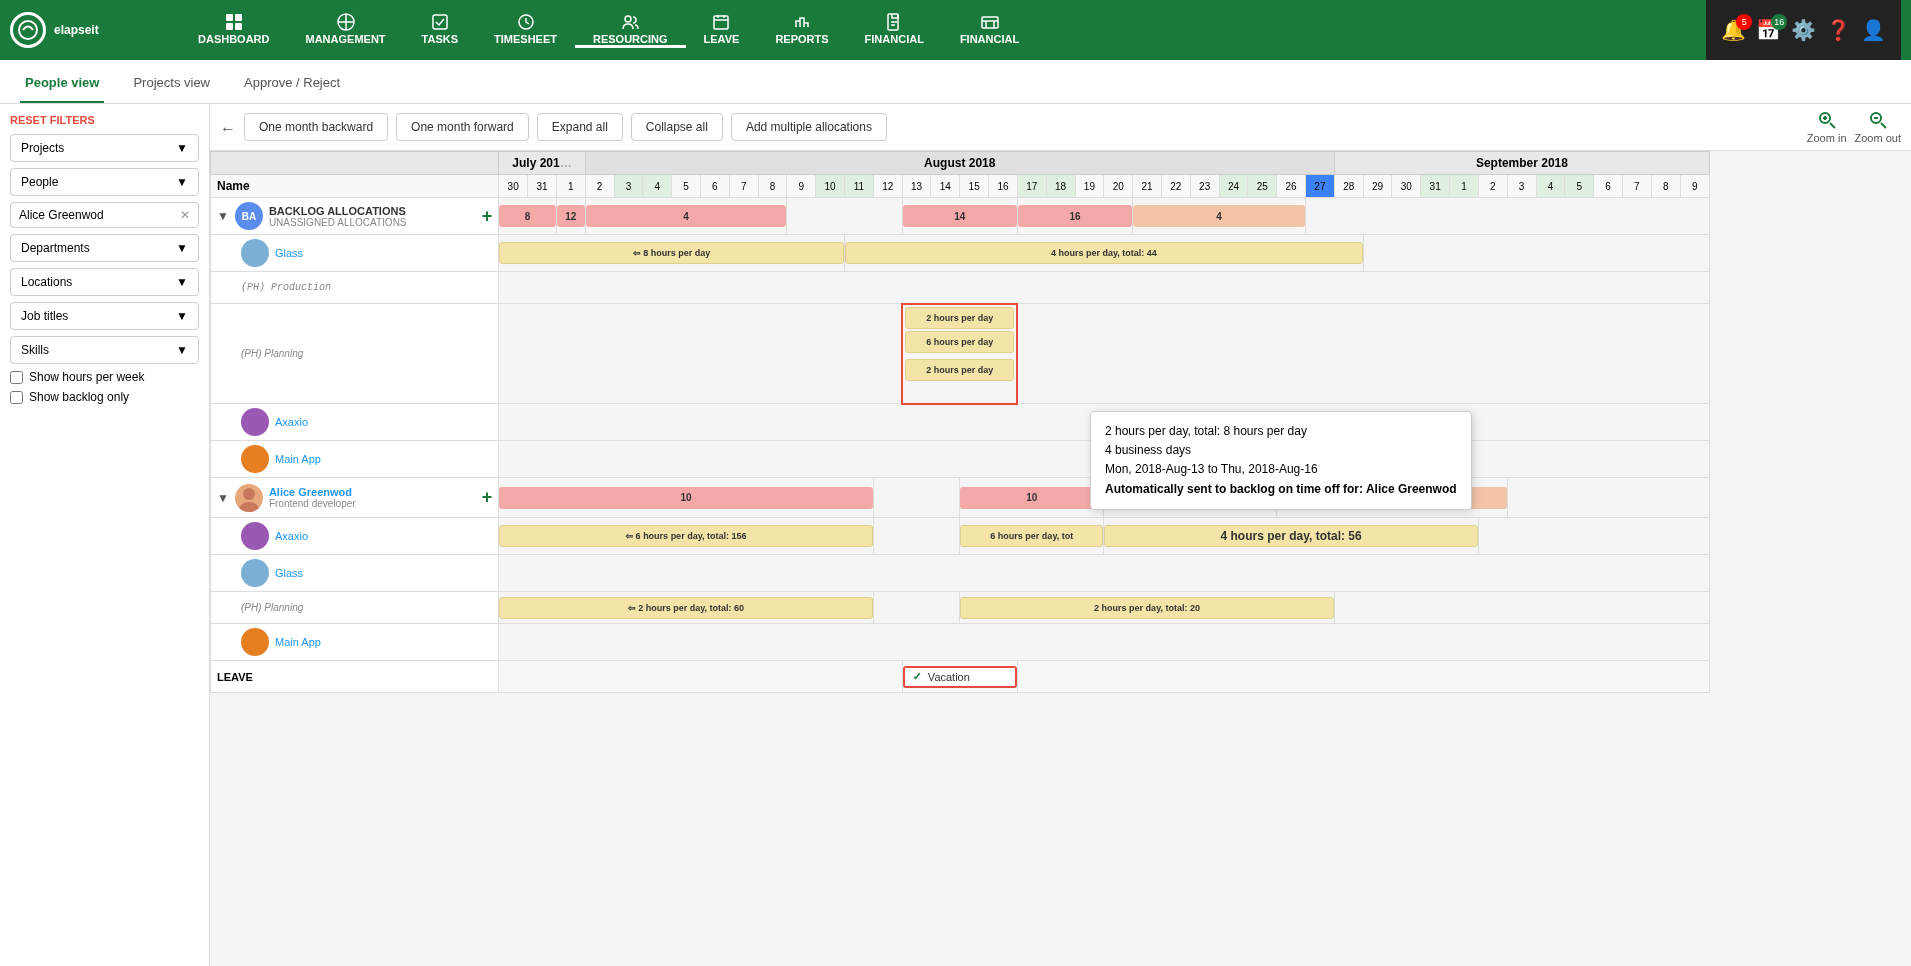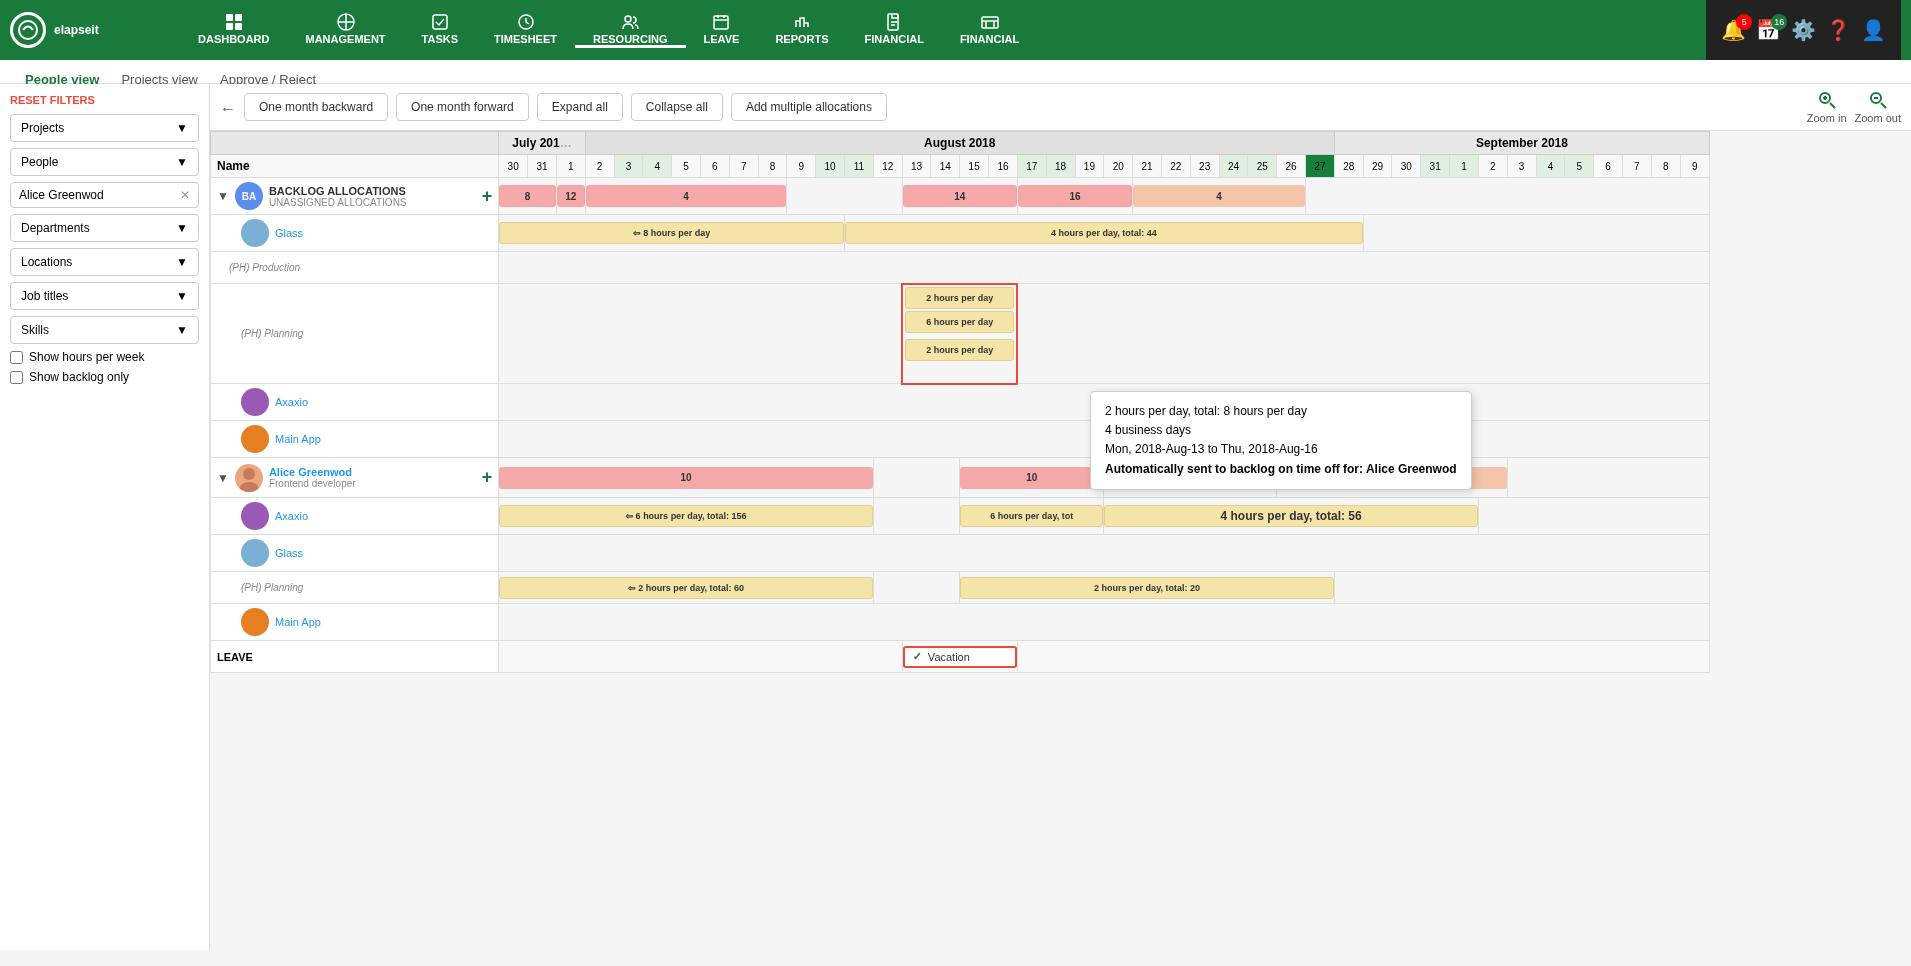--- a/index.html
+++ b/index.html
@@ -48,22 +48,22 @@
       position: absolute; top: -4px; right: -6px;
       background: red; color: white; border-radius: 50%;
       font-size: 9px; width: 16px; height: 16px;
       display: flex; align-items: center; justify-content: center;
     }
     .badge.green { background: #1a7a3c; }
 
     
     .sub-nav {
       background: white; border-bottom: 1px solid #ddd;
-      display: flex; align-items: flex-start; padding: 0 20px; height: 24px;
-      gap: 12px;
+      display: flex; align-items: flex-end; padding: 0 20px; height: 44px;
+      gap: 24px;
     }
     .sub-nav-tab {
       padding: 0 5px; height: 40px; display: flex; align-items: center;
       cursor: pointer; font-size: 13px; border-bottom: 2px solid transparent;
       color: #555;
     }
     .sub-nav-tab.active { border-bottom-color: #1a7a3c; color: #1a7a3c; font-weight: bold; }
 
     
     .main-layout { display: flex; height: calc(966px - 60px - 40px); }
@@ -123,21 +123,21 @@
     }
     .header-week td, .header-week th {
       background: #f0f0f0; font-size: 11px; font-weight: bold;
       text-align: center; border: 1px solid #ccc; padding: 3px 2px;
     }
     .header-day td, .header-day th {
       background: #f8f8f8; font-size: 10px; text-align: center;
       border: 1px solid #ddd; padding: 2px 1px; min-width: 22px;
     }
     .header-day td.weekend, .header-day th.weekend { background: #e0f0e0; }
-    .header-day td.today, .header-day th.today { background: #15803d; margin-left: 28px; }
+    .header-day td.today, .header-day th.today { background: #3b82f6; margin-left: 28px; }
 
     
     .data-row td { border: 1px solid #ddd; height: 32px; vertical-align: middle; }
     .name-cell {
       padding: 4px 6px; background: white; display: flex; align-items: center;
       gap: 6px; cursor: pointer;
     }
     .person-name { font-weight: bold; font-size: 11px; color: #2196F3; }
     .person-role { font-size: 10px; color: #888; }
     .project-name { font-size: 11px; color: #2196F3; }
@@ -485,21 +485,21 @@
             <div class="alloc-bar bar-yellow" style="font-size:9px;">⇦ 8 hours per day</div>
           </td>
           <td colspan="18">
             <div class="alloc-bar bar-yellow" style="font-size:9px;">4 hours per day, total: 44</div>
           </td>
           <td colspan="12"></td>
         </tr>
 
         <tr class="data-row">
           <td class="name-col">
-            <div class="name-cell" style="padding-left:18px;">
+            <div class="name-cell" style="padding-left:30px;font-family:Liberation Mono, monospace;">
               <span class="sub-project">(PH) Production</span>
             </div>
           </td>
           <td colspan="42"></td>
         </tr>
 
         <tr class="data-row" style="height:100px;">
           <td class="name-col">
             <div class="name-cell" style="padding-left:30px;">
               <span class="sub-project">(PH) Planning</span>

